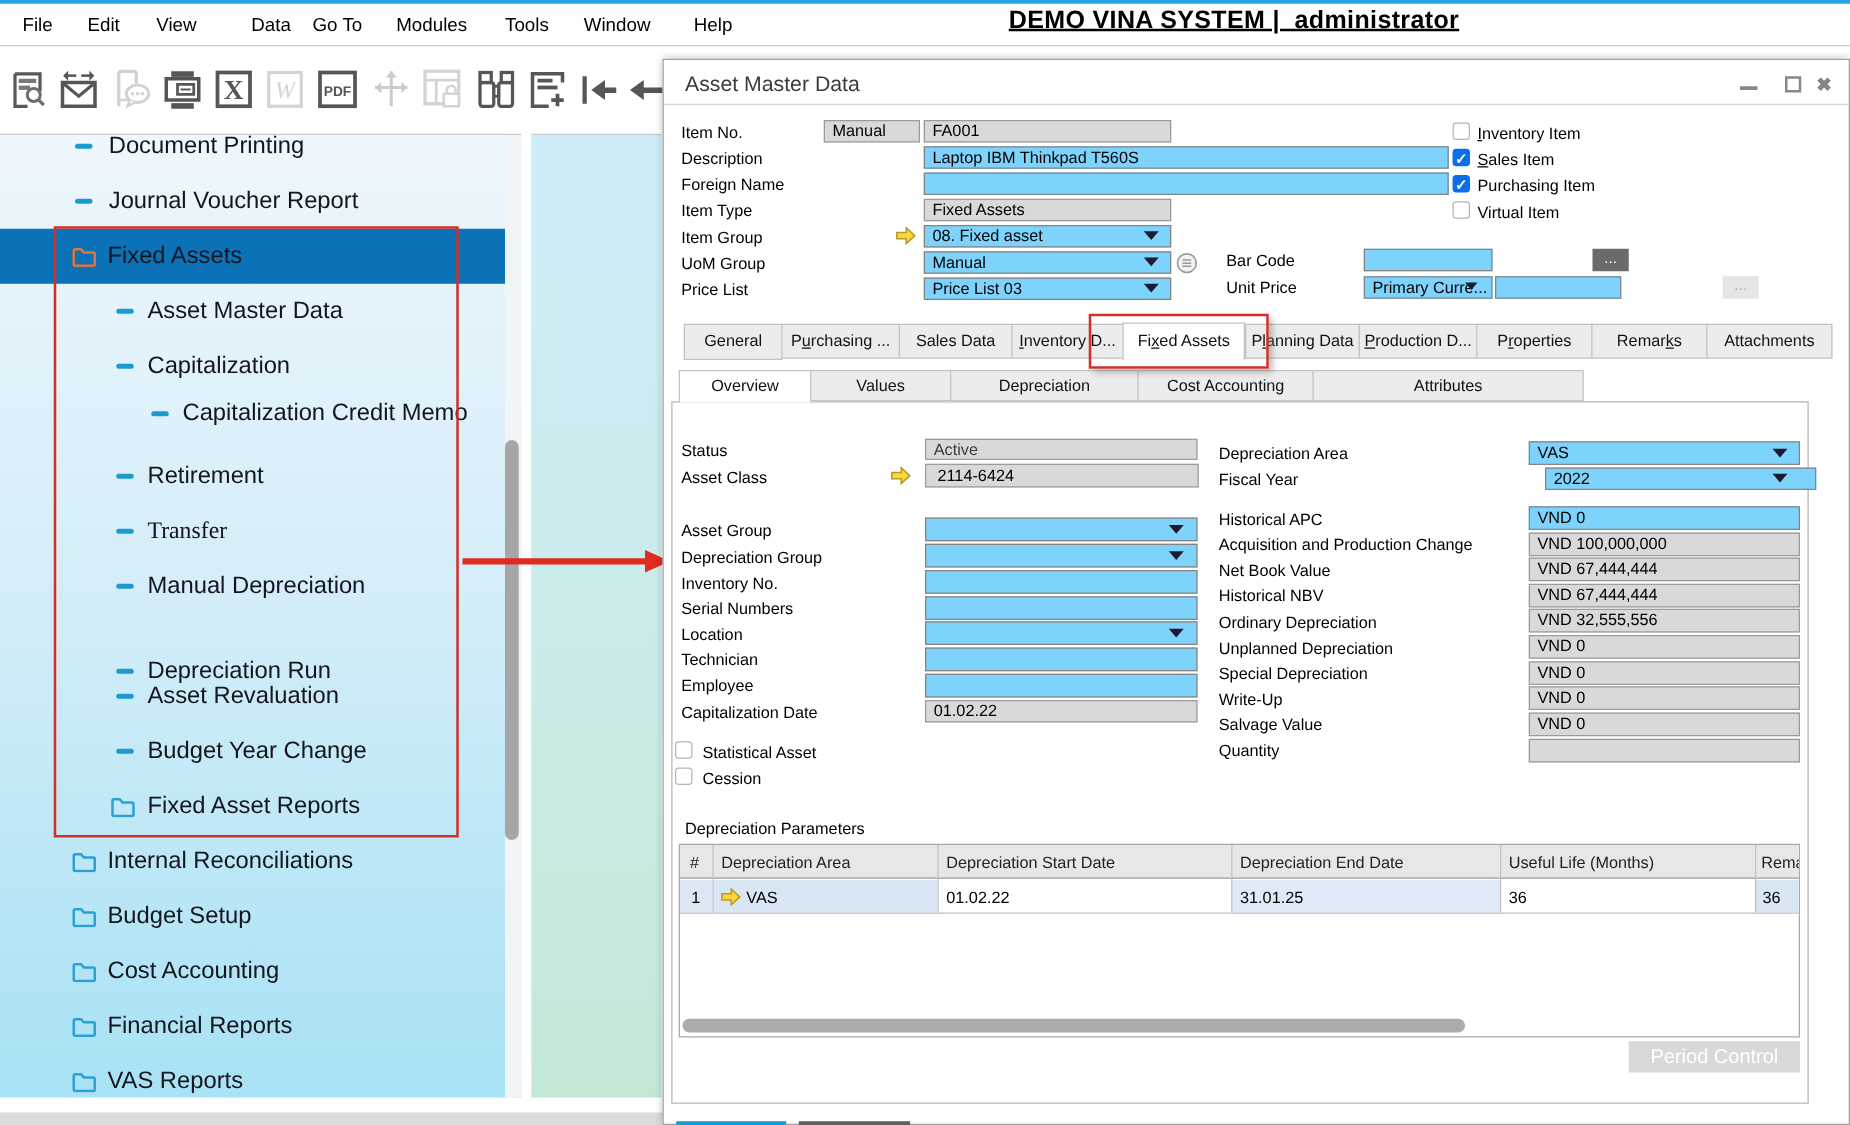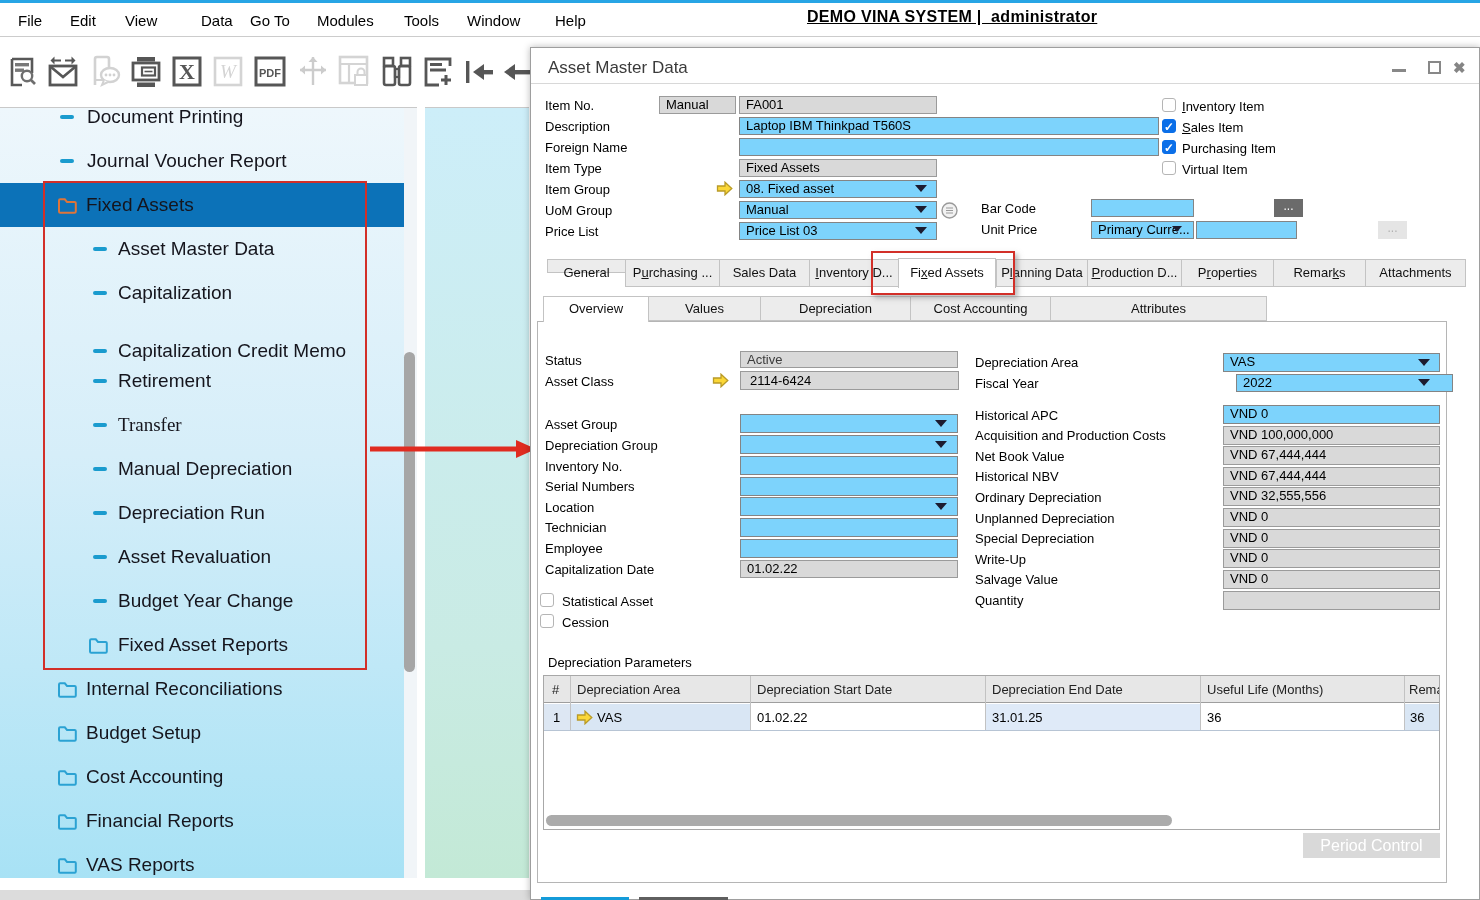--- a/index.html
+++ b/index.html
@@ -27,21 +27,21 @@
 <div class="ab" style="left:0;top:0;width:1480px;height:3px;background:#27a5e5;"></div>
 <div class="mi" style="left:18px;top:13px;">File</div>
 <div class="mi" style="left:70px;top:13px;">Edit</div>
 <div class="mi" style="left:125px;top:13px;">View</div>
 <div class="mi" style="left:185px;top:13px;margin-left:16px;">Data</div>
 <div class="mi" style="left:250px;top:13px;">Go To</div>
 <div class="mi" style="left:317px;top:13px;">Modules</div>
 <div class="mi" style="left:404px;top:13px;">Tools</div>
 <div class="mi" style="left:467px;top:13px;">Window</div>
 <div class="mi" style="left:555px;top:13px;">Help</div>
-<div class="mi" style="left:807px;top:9px;font-weight:bold;font-size:16px;letter-spacing:0.3px;text-decoration:underline;">DEMO VINA SYSTEM&nbsp;|&nbsp; administrator</div>
+<div class="mi" style="left:807px;top:9px;font-weight:bold;font-size:20px;letter-spacing:0.3px;text-decoration:underline;">DEMO VINA SYSTEM&nbsp;|&nbsp; administrator</div>
 <div class="ab" style="left:0;top:36px;width:1480px;height:1px;background:#cccccc;"></div>
 
 <svg class="ab" style="left:8px;top:56px;" width="30" height="32" viewBox="0 0 30 32">
   <path d="M4 3 h20 v14" fill="none" stroke="#585858" stroke-width="2.6"></path>
   <path d="M4 3 v26 h10" fill="none" stroke="#585858" stroke-width="2.6"></path>
   <rect x="7" y="7" width="14" height="3.4" fill="#787878"></rect>
   <rect x="7" y="12.5" width="9" height="3.4" fill="#787878"></rect>
   <circle cx="19" cy="20" r="5.2" fill="#fff" stroke="#6e6e6e" stroke-width="2.4"></circle>
   <line x1="23" y1="24" x2="27" y2="28" stroke="#6e6e6e" stroke-width="2.6"></line>
 </svg>
@@ -134,37 +134,37 @@
   <span class="t" style="left:86px;">Fixed Assets</span>
   </div>
 <div class="snode" style="top:227px;">
     <i class="dash" style="left:93px;"></i>
     <span class="t" style="left:118px;">Asset Master Data</span>
   </div>
 <div class="snode" style="top:271px;">
     <i class="dash" style="left:93px;"></i>
     <span class="t" style="left:118px;">Capitalization</span>
   </div>
-<div class="snode" style="top:329px;">
+<div class="snode" style="top:309px;margin-left:28px;">
     <i class="dash" style="left:93px;"></i>
     <span class="t" style="left:118px;">Capitalization Credit Memo</span>
   </div>
 <div class="snode" style="top:359px;">
     <i class="dash" style="left:93px;"></i>
     <span class="t" style="left:118px;">Retirement</span>
   </div>
 <div class="snode" style="top:403px;font-family:Liberation Serif, serif;">
     <i class="dash" style="left:93px;"></i>
     <span class="t" style="left:118px;">Transfer</span>
   </div>
 <div class="snode" style="top:447px;">
     <i class="dash" style="left:93px;"></i>
     <span class="t" style="left:118px;">Manual Depreciation</span>
   </div>
-<div class="snode" style="top:491px;">
+<div class="snode" style="top:515px;">
     <i class="dash" style="left:93px;"></i>
     <span class="t" style="left:118px;">Depreciation Run</span>
   </div>
 <div class="snode" style="top:535px;">
     <i class="dash" style="left:93px;"></i>
     <span class="t" style="left:118px;">Asset Revaluation</span>
   </div>
 <div class="snode" style="top:579px;">
     <i class="dash" style="left:93px;"></i>
     <span class="t" style="left:118px;">Budget Year Change</span>
@@ -258,21 +258,21 @@
 <div class="wf" style="left:1196px;top:221px;width:101px;height:18px;"></div>
 <div class="ab" style="left:1378px;top:221px;width:29px;height:18px;background:#e5e5e5;color:#b0b0b0;font-size:12px;text-align:center;line-height:14px;">...</div>
 <div class="cb" style="left:1162px;top:98px;"></div>
 <div class="lbl" style="left:1182px;top:100px;"><u>I</u>nventory Item</div>
 <div class="cbc" style="left:1162px;top:119px;">✓</div>
 <div class="lbl" style="left:1182px;top:121px;"><u>S</u>ales Item</div>
 <div class="cbc" style="left:1162px;top:140px;">✓</div>
 <div class="lbl" style="left:1182px;top:142px;">Purchasing Item</div>
 <div class="cb" style="left:1162px;top:161px;"></div>
 <div class="lbl" style="left:1182px;top:163px;">Virtual Item</div>
-<div class="tab" style="left:547px;top:259px;width:79px;height:14px;line-height:26px;">General</div>
+<div class="tab" style="left:547px;top:259px;width:79px;height:29px;line-height:26px;">General</div>
 <div class="tab" style="left:625px;top:259px;width:95px;height:28px;line-height:26px;">P<u>u</u>rchasing ...</div>
 <div class="tab" style="left:719px;top:259px;width:91px;height:28px;line-height:26px;">Sales Data</div>
 <div class="tab" style="left:809px;top:259px;width:90px;height:28px;line-height:26px;"><u>I</u>nventory D...</div>
 <div class="tab" style="left:996px;top:259px;width:92px;height:28px;line-height:26px;">P<u>l</u>anning Data</div>
 <div class="tab" style="left:1087px;top:259px;width:95px;height:28px;line-height:26px;"><u>P</u>roduction D...</div>
 <div class="tab" style="left:1181px;top:259px;width:93px;height:28px;line-height:26px;">P<u>r</u>operties</div>
 <div class="tab" style="left:1273px;top:259px;width:93px;height:28px;line-height:26px;">Remar<u>k</u>s</div>
 <div class="tab" style="left:1365px;top:259px;width:101px;height:28px;line-height:26px;">Attachments</div>
 <div class="tab" style="left:898px;top:258px;width:98px;height:30px;line-height:28px;background:#fff;border-bottom:none;z-index:3;">Fi<u>x</u>ed Assets</div>
 <div class="ab" style="left:871px;top:251px;width:144px;height:44px;border:2px solid #d22f28;z-index:4;box-shadow:3px 3px 5px rgba(120,120,120,0.5);"></div>
@@ -315,21 +315,21 @@
 <div class="lbl" style="left:562px;top:616px;">Cession</div>
 
 <div class="lbl" style="left:975px;top:356px;">Depreciation Area</div>
 <div class="wf" style="left:1223px;top:353px;width:217px;height:19px;">VAS</div>
 <i class="tri" style="left:1418px;top:359px;"></i>
 <div class="lbl" style="left:975px;top:377px;">Fiscal Year</div>
 <div class="wf" style="left:1236px;top:374px;width:217px;height:18px;">2022</div>
 <i class="tri" style="left:1418px;top:379px;"></i>
 <div class="lbl" style="left:975px;top:409px;">Historical APC</div>
 <div class="wf" style="left:1223px;top:405px;width:217px;height:19px;">VND 0</div>
-<div class="lbl" style="left:975px;top:429px;">Acquisition and Production Costs</div>
+<div class="lbl" style="left:975px;top:429px;">Acquisition and Production Change</div>
 <div class="gf" style="left:1223px;top:426px;width:217px;height:19px;">VND 100,000,000</div>
 <div class="lbl" style="left:975px;top:450px;">Net Book Value</div>
 <div class="gf" style="left:1223px;top:446px;width:217px;height:19px;">VND 67,444,444</div>
 <div class="lbl" style="left:975px;top:470px;">Historical NBV</div>
 <div class="gf" style="left:1223px;top:467px;width:217px;height:19px;">VND 67,444,444</div>
 <div class="lbl" style="left:975px;top:491px;">Ordinary Depreciation</div>
 <div class="gf" style="left:1223px;top:487px;width:217px;height:19px;">VND 32,555,556</div>
 <div class="lbl" style="left:975px;top:512px;">Unplanned Depreciation</div>
 <div class="gf" style="left:1223px;top:508px;width:217px;height:19px;">VND 0</div>
 <div class="lbl" style="left:975px;top:532px;">Special Depreciation</div>

